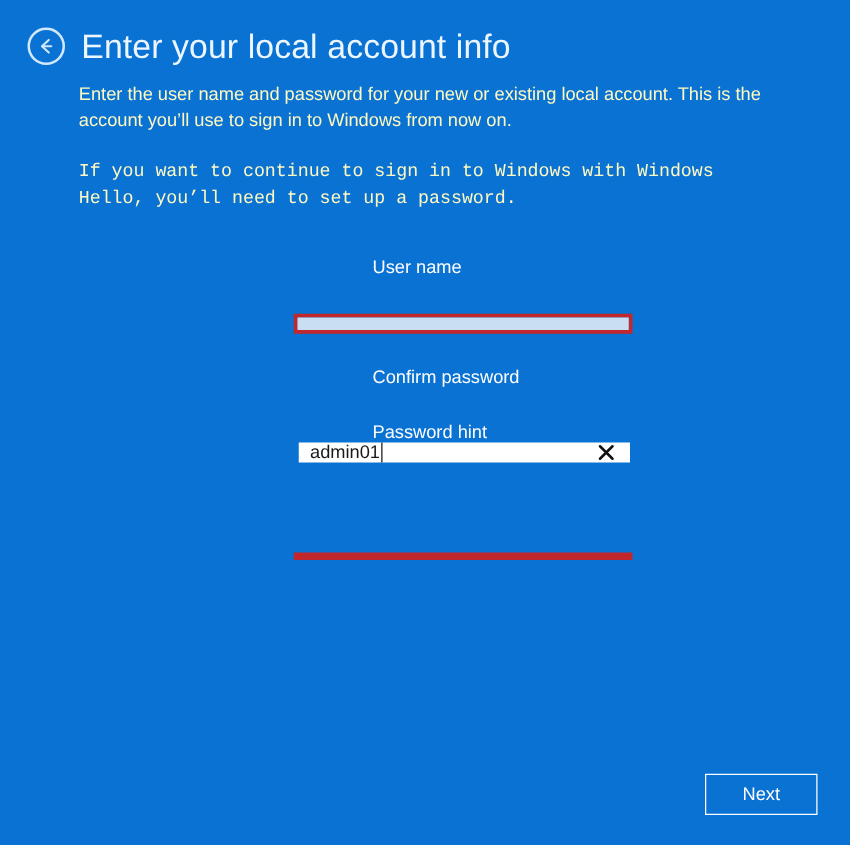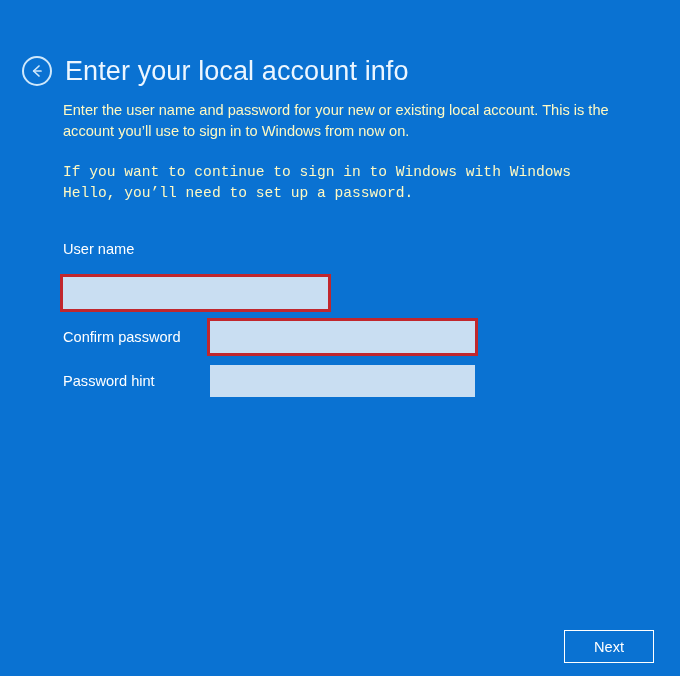--- a/index.html
+++ b/index.html
@@ -15,21 +15,20 @@
     overflow: hidden;
     position: relative;
   }
 
   
   .header {
     display: flex;
     align-items: center;
     gap: 13px;
     padding: 22px 0 0 22px;
-    margin-top: 34px;
   }
   .back-btn {
     width: 30px;
     height: 30px;
     flex: 0 0 30px;
     border: 2px solid #cfe8fb;
     border-radius: 50%;
     box-sizing: border-box;
     display: flex;
     align-items: center;
@@ -62,20 +61,21 @@
   
   .form {
     margin-top: 37px;
     padding-left: 63px;
   }
   .form-row {
     display: flex;
     align-items: center;
     height: 16px;
     margin-bottom: 28px;
+    flex-direction: column;
   }
   .form-row:last-child { margin-bottom: 12px; }
 
   .field-label {
     width: 147px;
     flex: 0 0 147px;
     font-size: 14.6px;
     color: #ffffff;
     line-height: 1;
   }
@@ -130,21 +130,21 @@
     top: 50%;
     transform: translateY(-50%);
     cursor: pointer;
     line-height: 0;
   }
 
   
   .footer {
     position: absolute;
     right: 26px;
-    bottom: 13px;
+    bottom: 24px;
     display: flex;
   }
   .btn {
     min-width: 90px;
     height: 33px;
     box-sizing: border-box;
     background: transparent;
     border: 1px solid #ffffff;
     color: #ffffff;
     font-family: "Liberation Sans", sans-serif;
@@ -173,20 +173,31 @@
 
 <div class="desc-wrap">
   <div class="desc">Enter the user name and password for your new or existing local account. This is the account you’ll use to sign in to Windows from now on.</div>
   <div class="desc">If you want to continue to sign in to Windows with Windows Hello, you’ll need to set up a password.</div>
 </div>
 
 <div class="form">
 
   <div class="form-row">
     <div class="field-label">User name</div>
+    <div class="field-outer">
+      <div class="field-box filled">
+        <span class="field-text">admin01</span>
+          <span class="caret"></span>
+      </div>
+      <span class="clear-icon">
+        <svg width="16" height="16" viewBox="0 0 16 16" aria-hidden="true">
+          <path d="M3 3 L13 13 M13 3 L3 13" stroke="#111111" stroke-width="2" stroke-linecap="round"></path>
+        </svg>
+      </span>
+    </div>
   </div>
 
   <div class="form-row">
     <div class="field-outer flagged">
       <div class="field-box">
         <span class="field-text"></span>
       </div>
     </div>
   </div>
 

